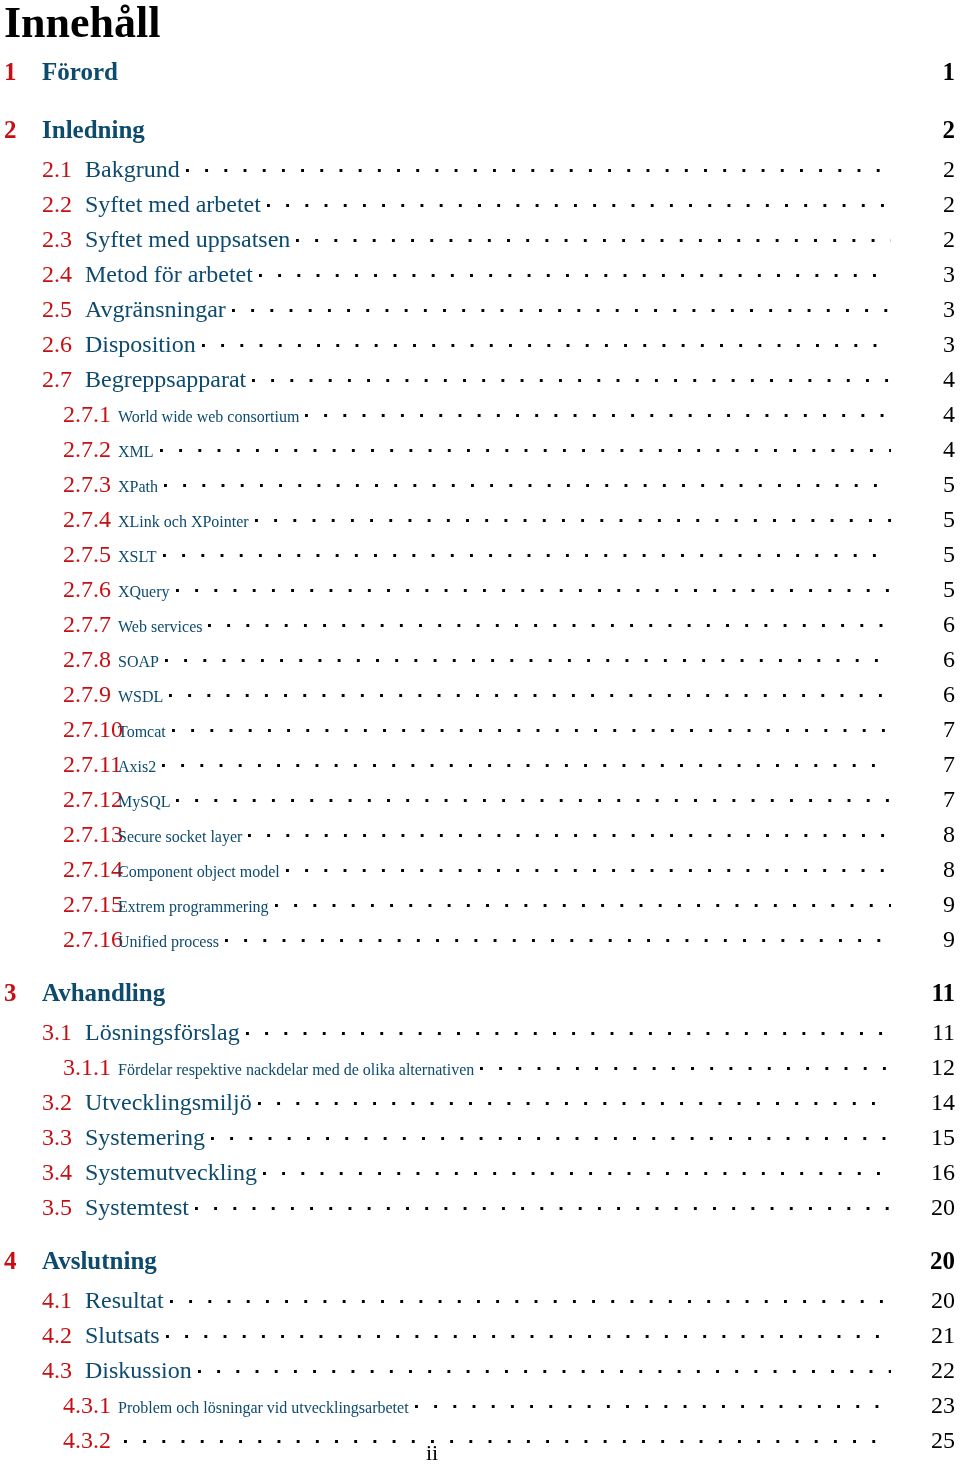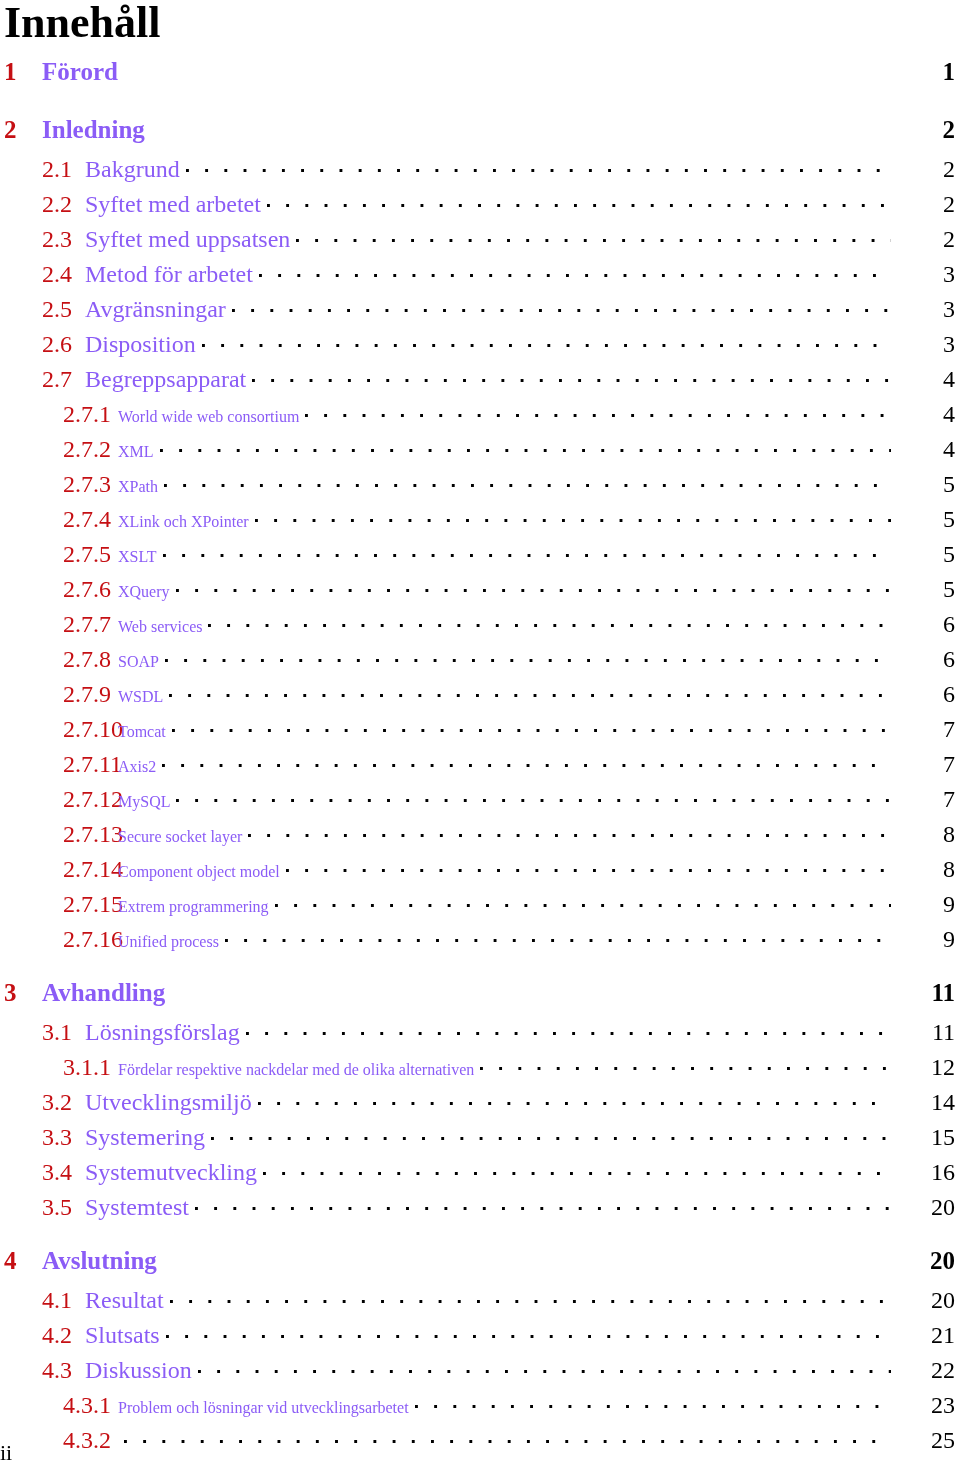--- a/index.html
+++ b/index.html
@@ -59,21 +59,21 @@
   .entry.lvl2 { height: 35px; }
   .entry.lvl3 { height: 35px; }
 
   .num {
     flex: 0 0 auto;
     color: #C50F13;
     text-align: left;
   }
   .title {
     flex: 0 0 auto;
-    color: #8b5cf6;
+    color: #0c4a6e;
   }
 
   
   .lvl1 .num {
     width: 38px;
     margin-left: 4px;
     font-size: 25px;
     font-weight: bold;
   }
   .lvl1 .title {
@@ -134,20 +134,21 @@
     font-size: 25px;
     font-weight: bold;
   }
 
   
   .folio {
     position: absolute;
     left: 0;
     right: 0;
     bottom: 16px;
+    text-align: center;
     font-size: 22px;
     color: #000000;
   }
 </style>
 </head>
 <body>
 
 <div class="page">
 
   <div class="toc-title">Innehåll</div>

